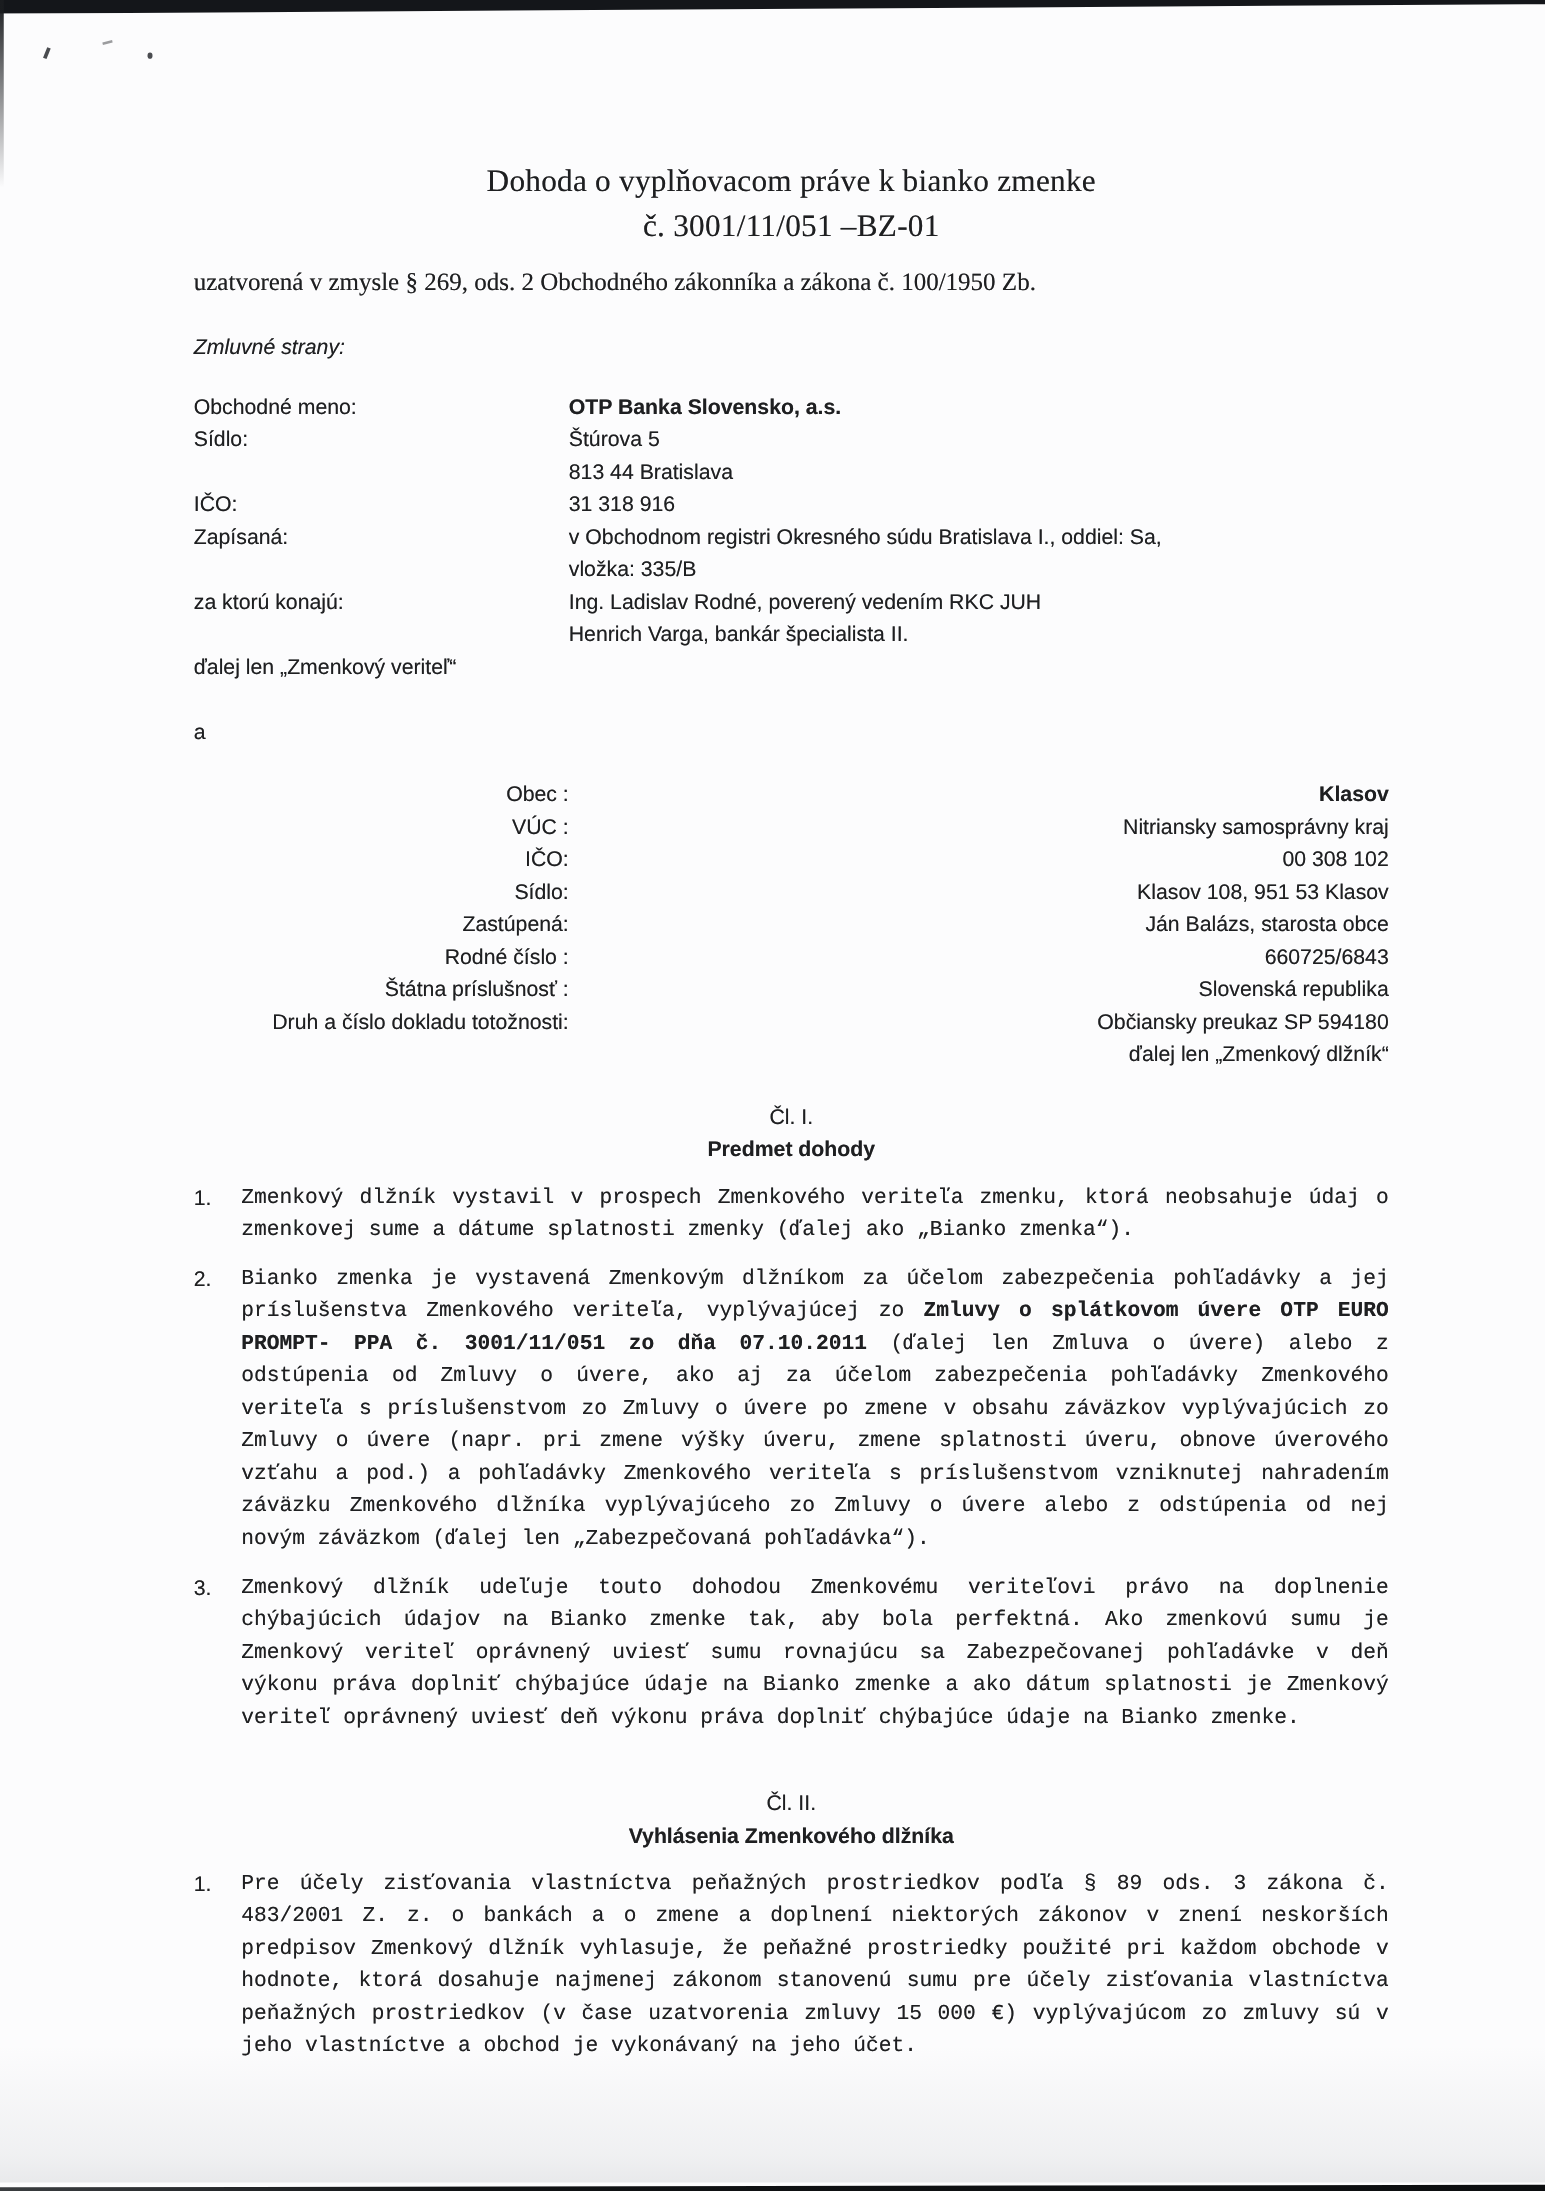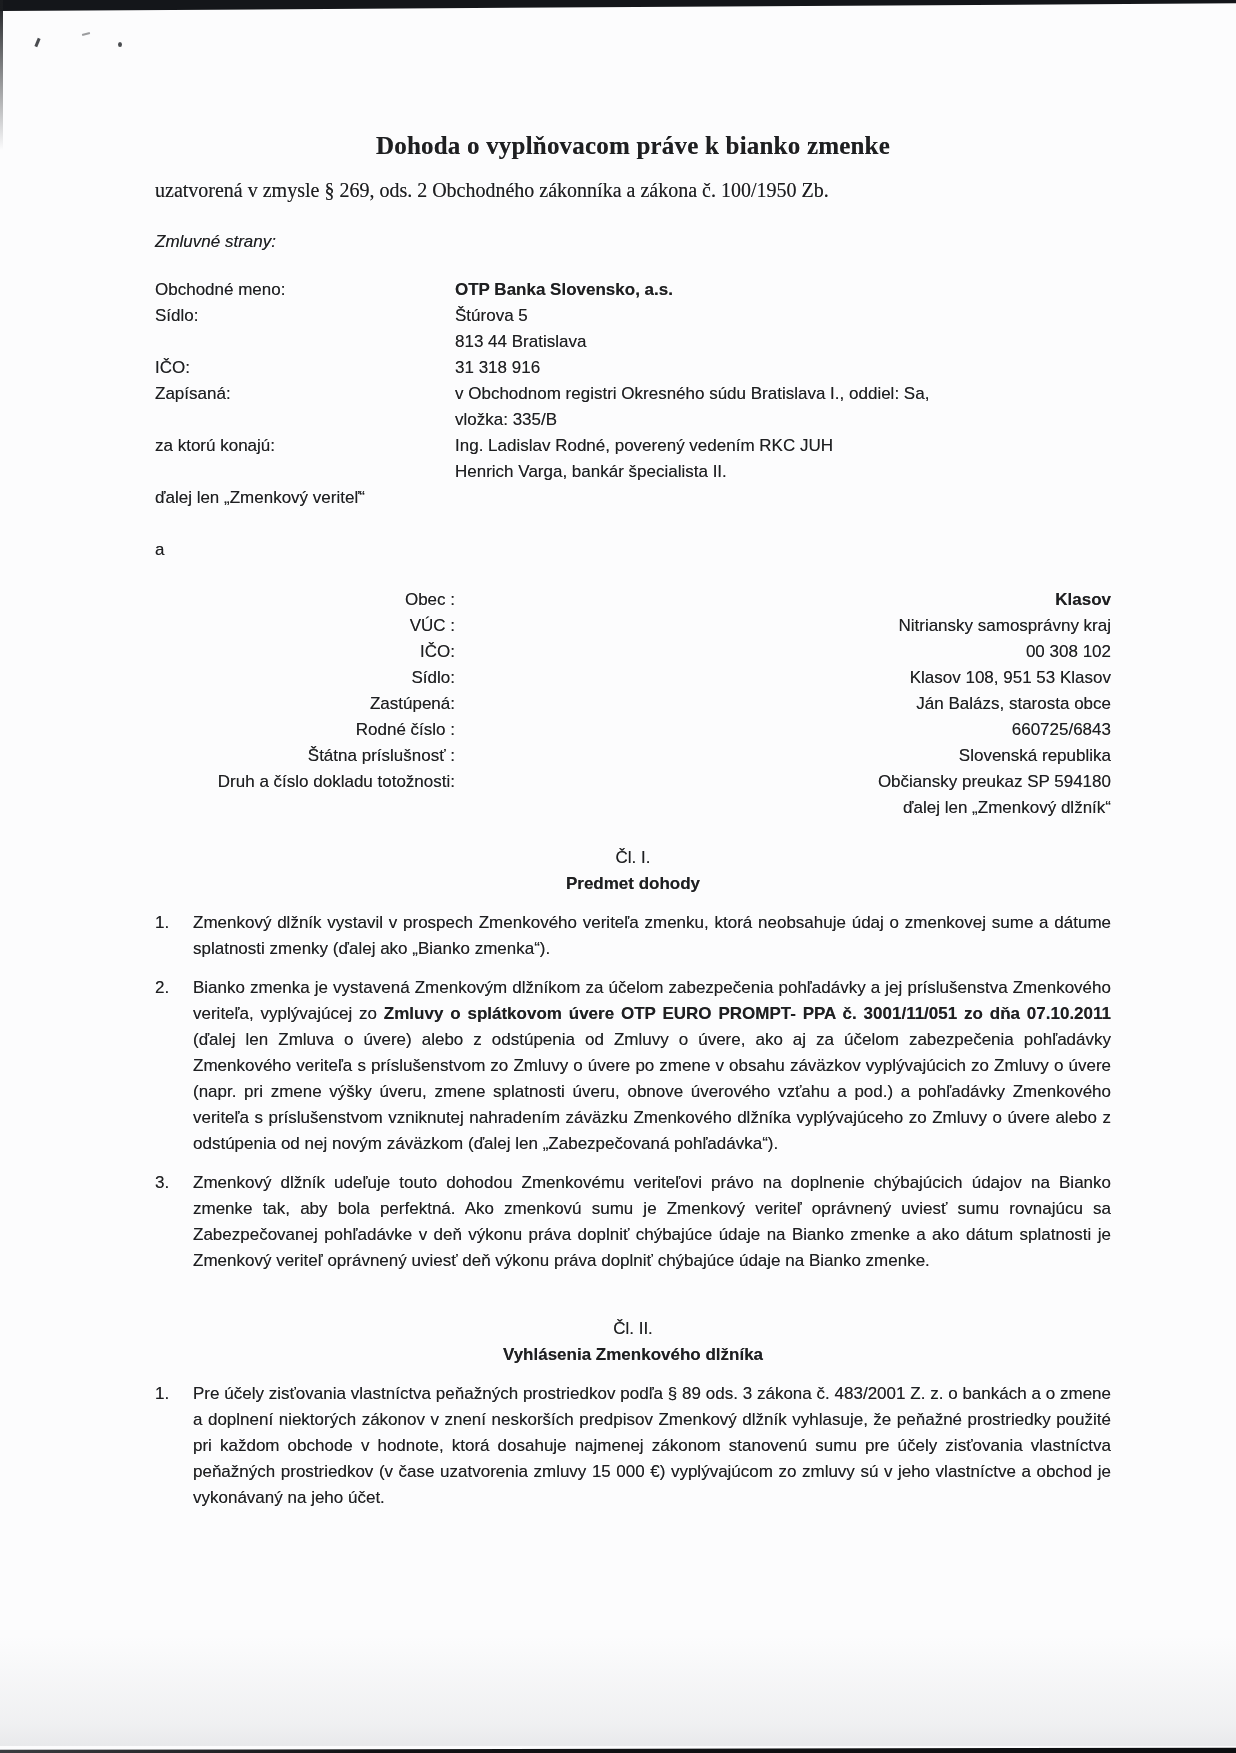--- a/index.html
+++ b/index.html
@@ -45,21 +45,21 @@
 
   .content {
     position: absolute;
     left: 155px;
     top: 128px;
     width: 956px;
   }
   .doc-title {
     text-align: center;
     font-family: "Liberation Serif", "DejaVu Serif", serif;
-    font-weight: bold;
+    font-weight: normal;
     font-size: 25px;
     line-height: 36px;
     letter-spacing: 0.2px;
   }
   .doc-subtitle {
     margin-top: 12px;
     font-family: "Liberation Serif", "DejaVu Serif", serif;
     font-size: 20px;
     line-height: 28px;
   }
@@ -76,21 +76,21 @@
   .separator-a { margin-top: 26px; }
   .debtor-block { margin-top: 24px; text-align: right; }
 
   .article-heading { margin-top: 24px; text-align: center; }
   .article-heading .art-num { }
   .article-heading .art-title { font-weight: bold; }
   .article-heading-2 { margin-top: 42px; }
 
   .num-item { display: flex; margin-top: 13px; }
   .num-item .num { flex: 0 0 38px; }
-  .num-item .text { flex: 1; text-align: justify; }
+  .num-item .text { flex: 1; text-align: justify; font-family: Liberation Mono, monospace; }
 
   
   .content, .doc-title, .doc-subtitle {
     text-shadow: 0 0 0.5px rgba(20,20,20,0.55);
   }
 </style>
 </head>
 <body>
 
 <div class="page">
@@ -100,20 +100,21 @@
   <div class="speck speck-1"></div>
   <div class="speck speck-2"></div>
   <div class="speck speck-3"></div>
   <div class="scan-bottom-haze"></div>
   <div class="scan-bottom-bar"></div>
 
   <div class="content">
 
     <div class="doc-title">
       <div>Dohoda o vyplňovacom práve k bianko zmenke</div>
+      <div>č. 3001/11/051 –BZ-01</div>
     </div>
 
     <div class="doc-subtitle">uzatvorená v zmysle § 269, ods. 2 Obchodného zákonníka a zákona č. 100/1950 Zb.</div>
 
     <div class="parties-heading">Zmluvné strany:</div>
 
     <div class="party-block">
       <div class="party-row">
         <div class="label">Obchodné meno:</div>
         <div class="value bold">OTP Banka Slovensko, a.s.</div>

